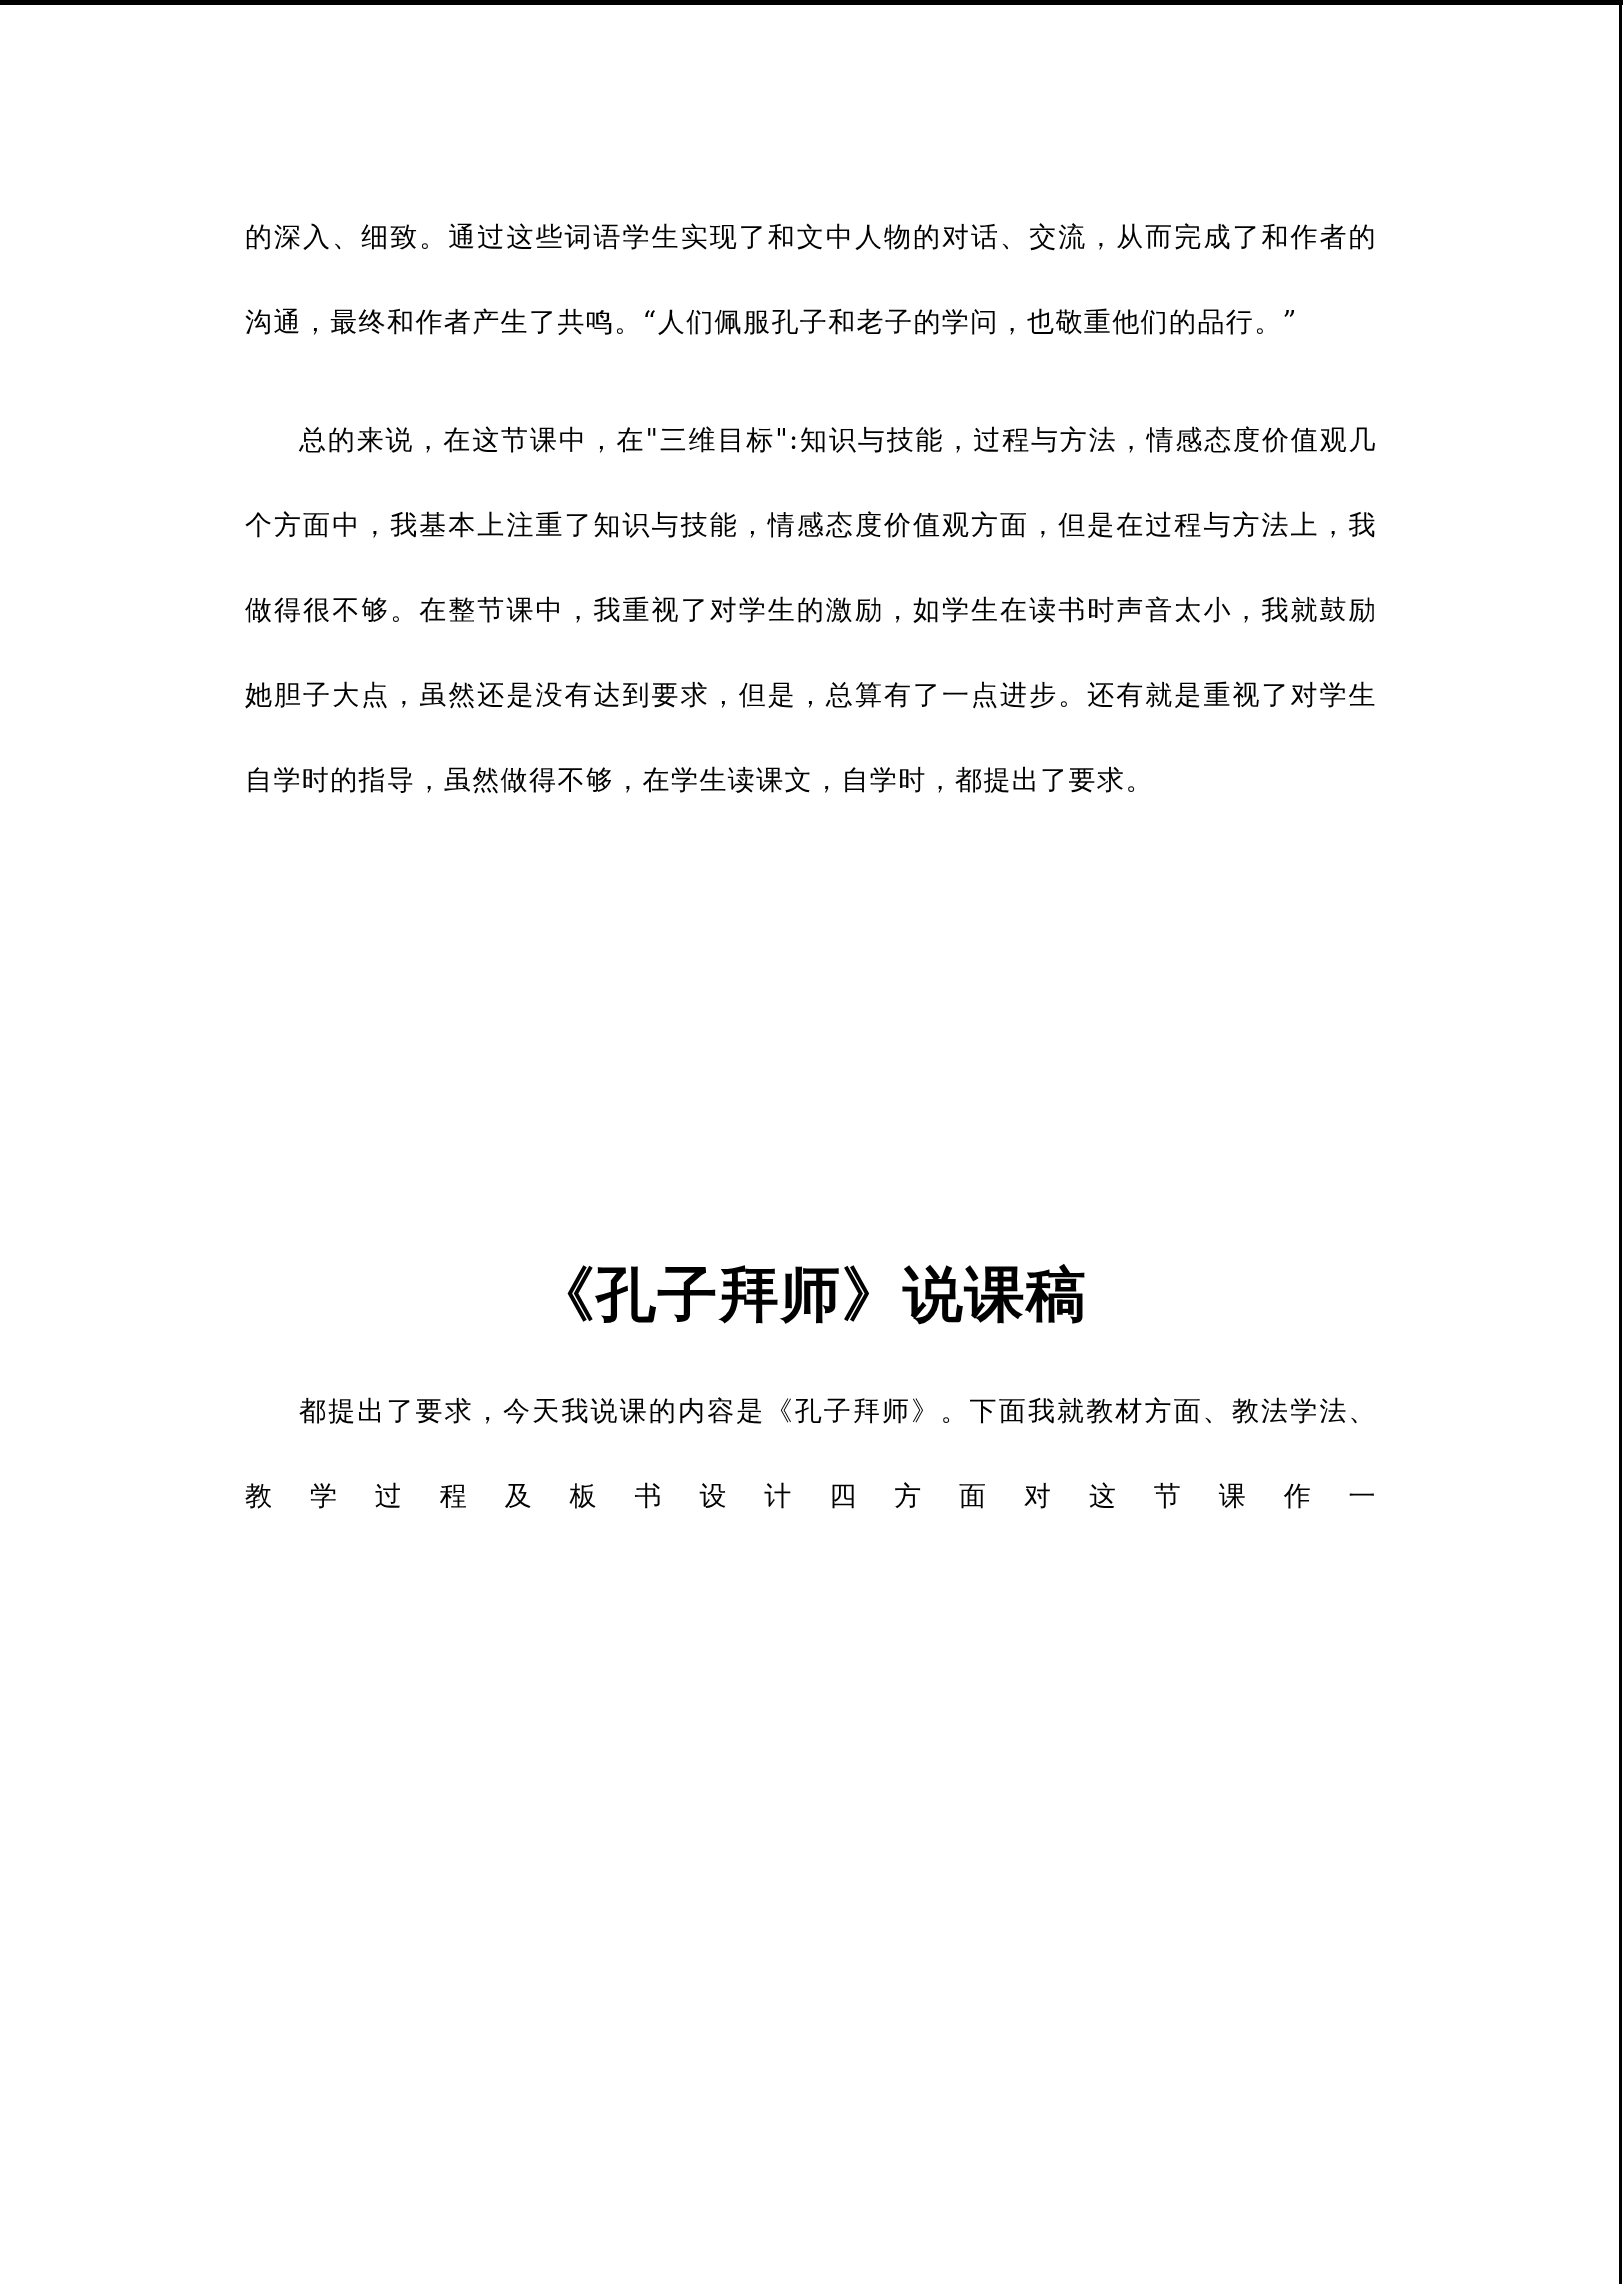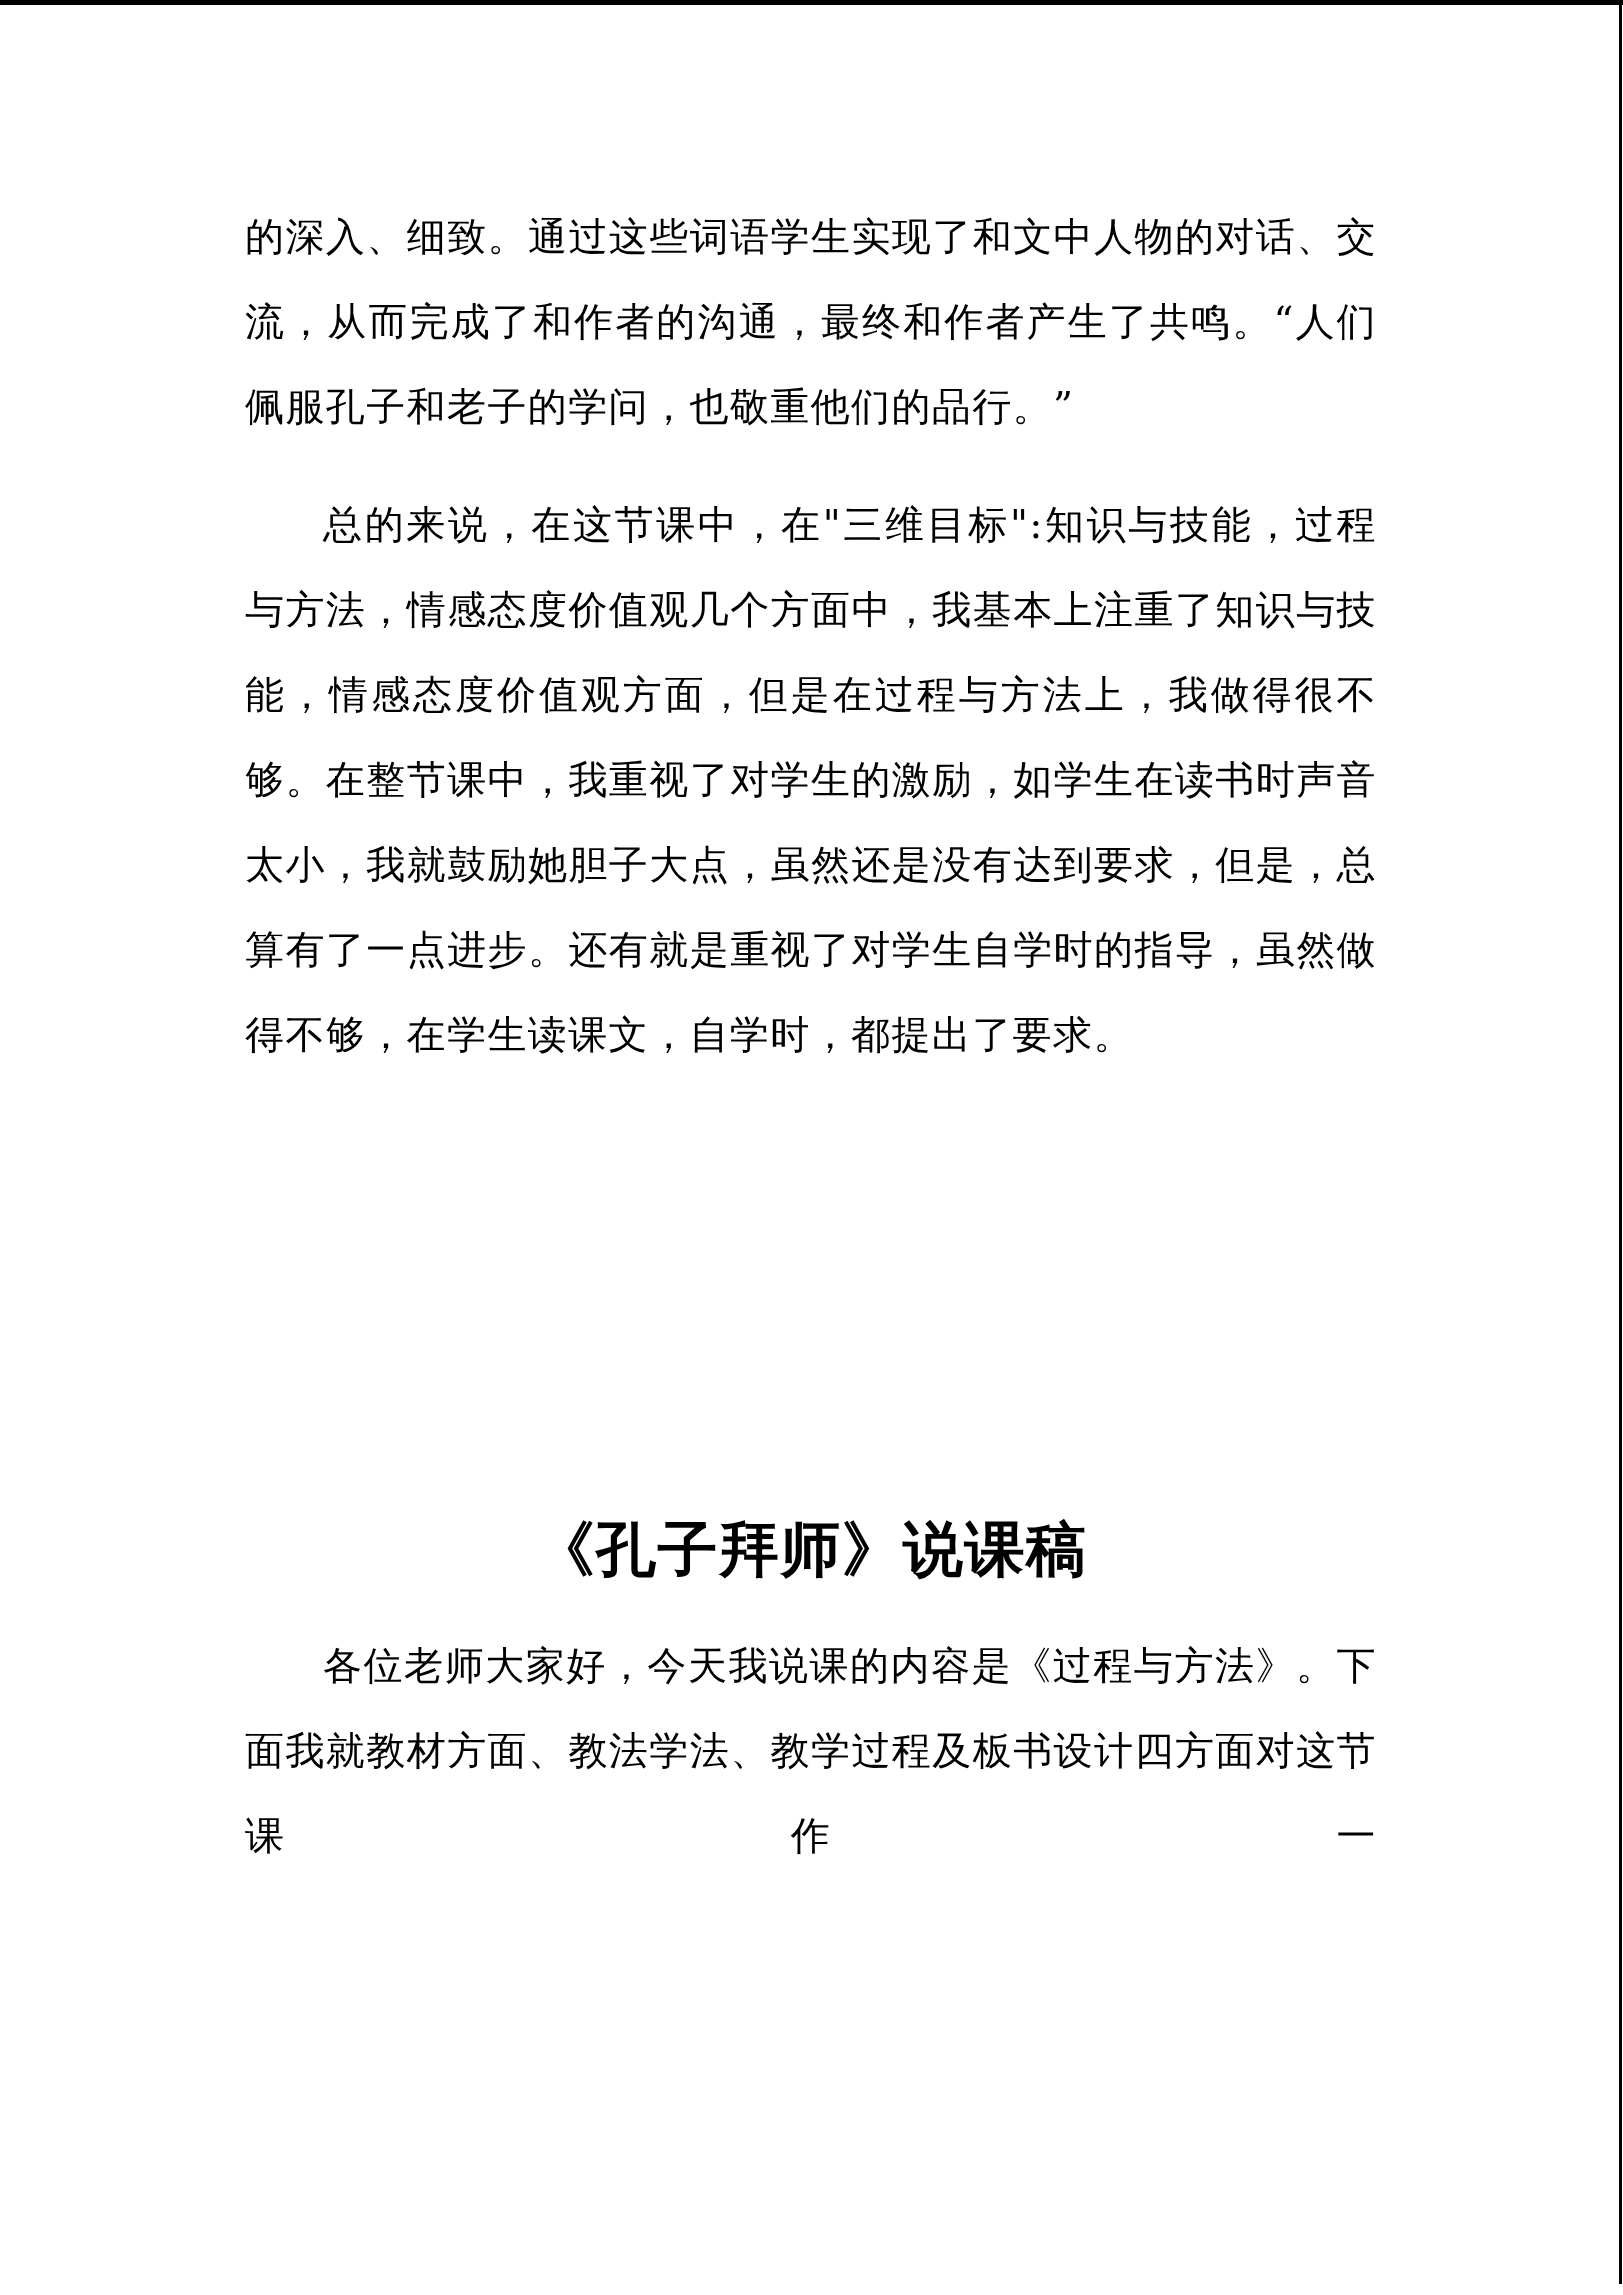--- a/index.html
+++ b/index.html
@@ -35,21 +35,21 @@
   }
   
   .content {
     position: absolute;
     left: 245px;
     top: 194px;
     width: 1132px;
   }
   .body-par {
     margin: 0 0 33px 0;
-    font-size: 39px;
+    font-size: 27px;
     line-height: 85px;
     letter-spacing: 1.4px;
     text-align: justify;
     text-indent: 2em;
     word-break: break-all;
   }
   .no-indent {
     text-indent: 0;
   }
   .par-cutoff {
@@ -73,16 +73,16 @@
   <div class="scan-edge-right"></div>
 
   <div class="content">
     <p class="body-par no-indent">的深入、细致。通过这些词语学生实现了和文中人物的对话、交流，从而完成了和作者的沟通，最终和作者产生了共鸣。“人们佩服孔子和老子的学问，也敬重他们的品行。”</p>
 
     <p class="body-par">总的来说，在这节课中，在"三维目标":知识与技能，过程与方法，情感态度价值观几个方面中，我基本上注重了知识与技能，情感态度价值观方面，但是在过程与方法上，我做得很不够。在整节课中，我重视了对学生的激励，如学生在读书时声音太小，我就鼓励她胆子大点，虽然还是没有达到要求，但是，总算有了一点进步。还有就是重视了对学生自学时的指导，虽然做得不够，在学生读课文，自学时，都提出了要求。</p>
 
 
     <h1 class="doc-title">《孔子拜师》说课稿</h1>
 
-    <p class="body-par par-cutoff">各位老师大家好，今天我说课的内容是《过程与方法》。下面我就教材方面、教法学法、教学过程及板书设计四方面对这节课作一</p>
+    <p class="body-par par-cutoff">都提出了要求，今天我说课的内容是《孔子拜师》。下面我就教材方面、教法学法、教学过程及板书设计四方面对这节课作一</p>
   </div>
 </div>
 
 
 </body></html>

